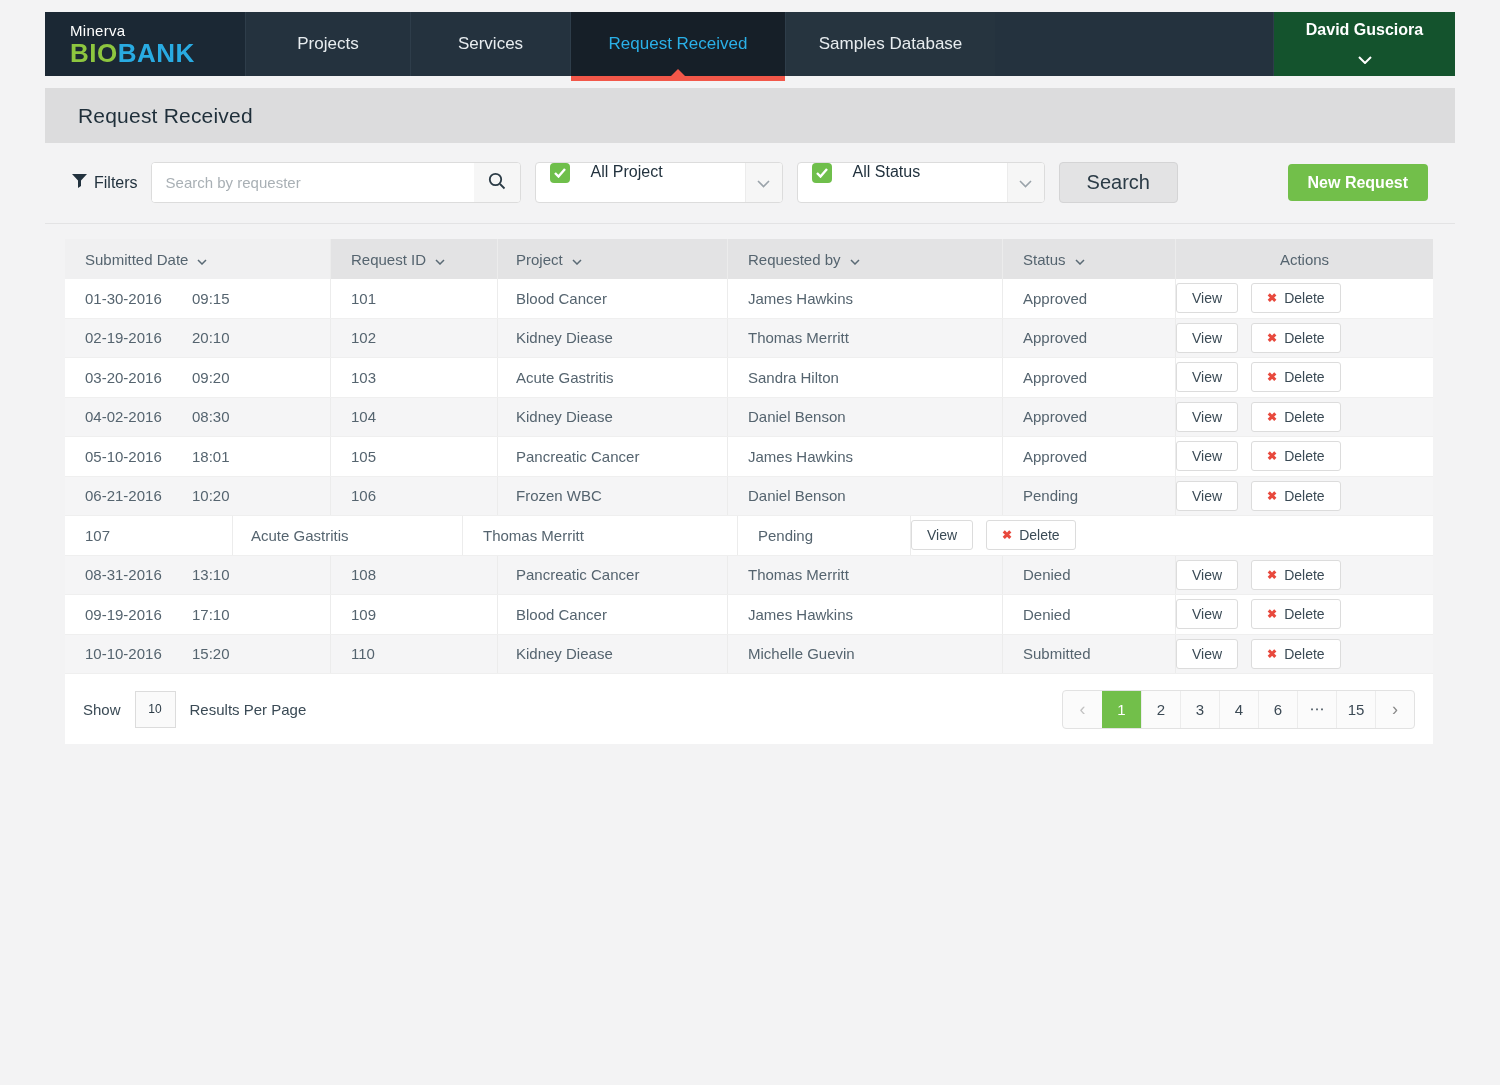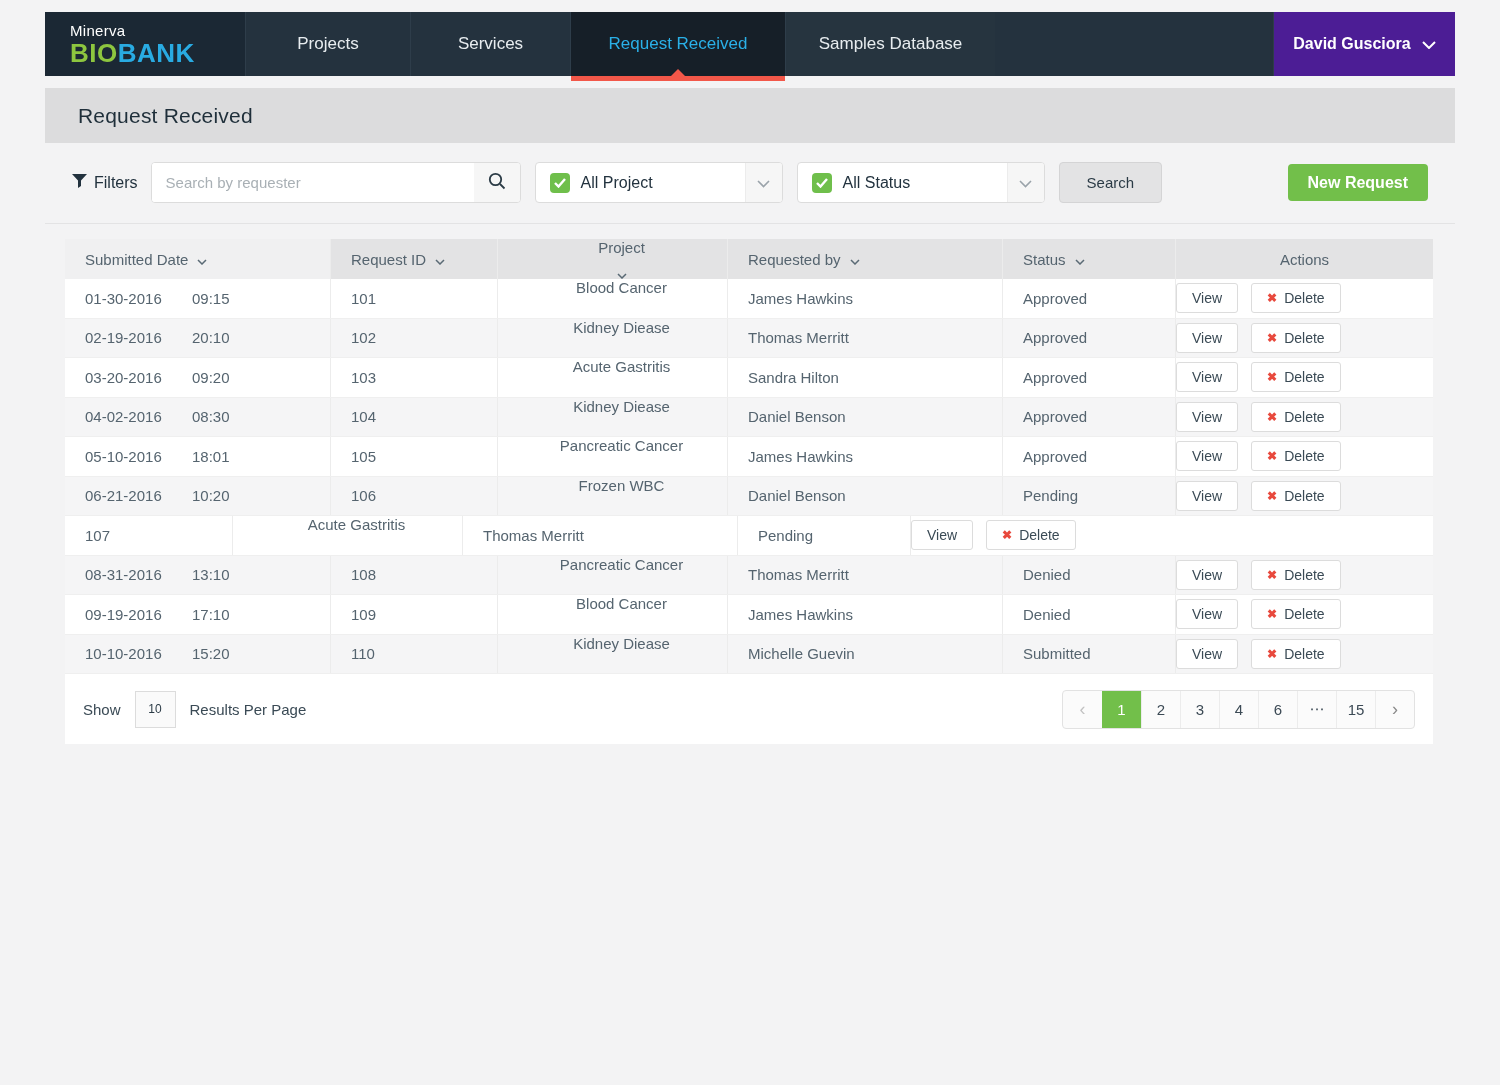--- a/index.html
+++ b/index.html
@@ -17,57 +17,57 @@
   .tab { display:flex; align-items:center; justify-content:center; color:#e8edf0; font-size:17px;
          border-left:1px solid #2e3d4a; position:relative; cursor:pointer; }
   .tab-projects { width:165px; }
   .tab-services { width:160px; }
   .tab-requests { width:215px; background:#161f28; color:#2ab0e8; }
   .tab-samples  { width:210px; background:#26343f; }
   .tab-requests::after { content:""; position:absolute; left:0; right:0; top:100%; height:5px; background:#f25749; }
   .tab-requests::before { content:""; position:absolute; top:calc(100% - 7px); left:50%; margin-left:-7px;
          border-left:7px solid transparent; border-right:7px solid transparent; border-bottom:7px solid #f25749; }
   .nav-spacer { flex:1; background:#24323e; }
-  .nav-user { width:182px; background:#4c1d95; border-left:1px solid #2e3d4a; display:flex; align-items:center;
-              justify-content:center; gap:11px; color:#fff; font-size:16px; font-weight:bold; cursor:pointer; }
+  .nav-user { width:182px; background:#14532d; border-left:1px solid #2e3d4a; display:flex; align-items:center;
+              justify-content:center; gap:11px; color:#fff; font-size:16px; font-weight:bold; cursor:pointer;flex-direction:column; }
 
   
   .title-bar { margin:4px 45px 0; height:55px; background:#dcdcdd; display:flex; align-items:center; padding-left:33px; }
   .title-bar h1 { font-size:21px; font-weight:normal; color:#1f2f3a; letter-spacing:.2px; }
 
   
   .filters { margin:0 45px; padding:19px 27px 20px; display:flex; align-items:center; border-bottom:1px solid #e3e3e4; }
   .filters-label { display:flex; align-items:center; gap:7px; font-size:16px; color:#22323e; margin-right:13px; }
   .search-group { display:flex; width:370px; height:41px; background:#fff; border:1px solid #dcdcdc; border-radius:4px; overflow:hidden; }
   .search-group input { flex:1; border:none; outline:none; padding:0 14px; font-size:15px; color:#333; font-family:Liberation Sans, sans-serif; }
   .search-group input::placeholder { color:#a9b0b5; }
   .search-btn-seg { width:46px; display:flex; align-items:center; justify-content:center; background:#f6f6f6; cursor:pointer; }
   .dropdown { display:flex; align-items:center; height:41px; background:#fff; border:1px solid #dcdcdc; border-radius:4px;
               overflow:hidden; margin-left:14px; cursor:pointer; }
-  .dd-main { display:flex; align-items:center; gap:11px; padding:0 14px; width:209px; height:100%; }
+  .dd-main { display:flex; align-items:flex-start; gap:21px; padding:0 14px; width:209px; height:100%; }
   .dd-label { font-size:16px; color:#22323e; }
   .cb { width:20px; height:20px; border-radius:4px; background:#6fbf4b; display:flex; align-items:center; justify-content:center; }
   .dd-caret { width:37px; height:100%; display:flex; align-items:center; justify-content:center; background:#f6f6f6; border-left:1px solid #ececec; }
   .search-button { margin-left:14px; height:41px; padding:0 27px; background:#e3e3e4; border:1px solid #d4d4d5; border-radius:4px;
-                   font-size:15px; color:#2b3b46; font-family:inherit; cursor:pointer; }
+                   font-size:20px; color:#2b3b46; font-family:inherit; cursor:pointer; }
   .filters-spacer { flex:1; }
   .new-request { height:37px; padding:0 20px; background:#72bf4a; border:none; border-radius:4px; color:#fff;
                  font-size:16px; font-weight:bold; font-family:inherit; cursor:pointer; }
 
   
   .card { margin:15px 65px 0; width:1368px; background:#fff; }
   .thead { display:flex; height:40px; background:#e3e3e4; }
   .th { display:flex; align-items:center; gap:9px; font-size:15px; color:#3a4a55; }
   .trow { display:flex; height:39.5px; background:#fff; border-bottom:1px solid #efefef; }
   .trow.alt { background:#f5f5f6; }
   .td { display:flex; align-items:center; font-size:15px; color:#55646f; border-left:1px solid #ececec; }
   .td:first-child { border-left:none; }
   .c-date   { width:265px; padding-left:20px; }
   .c-id     { width:167px; padding-left:20px; }
-  .c-project{ width:230px; padding-left:18px;flex-direction:column; }
+  .c-project{ width:230px; padding-left:18px; }
   .c-requester { width:275px; padding-left:20px; }
   .c-status { width:173px; padding-left:20px; }
   .c-actions{ width:258px; justify-content:flex-start; gap:13px; }
   .th.c-date { background:#f0f0f1; }
   .th.c-actions { justify-content:center; }
   .date-span { width:107px; }
   .btn { display:flex; align-items:center; gap:7px; height:30px; padding:0 15px; background:#fff; border:1px solid #dcdcdc;
          border-radius:3px; font-size:14px; color:#3a4a55; font-family:inherit; cursor:pointer; }
   .btn .x { color:#e8493d; font-size:12px; font-weight:bold; }
 

